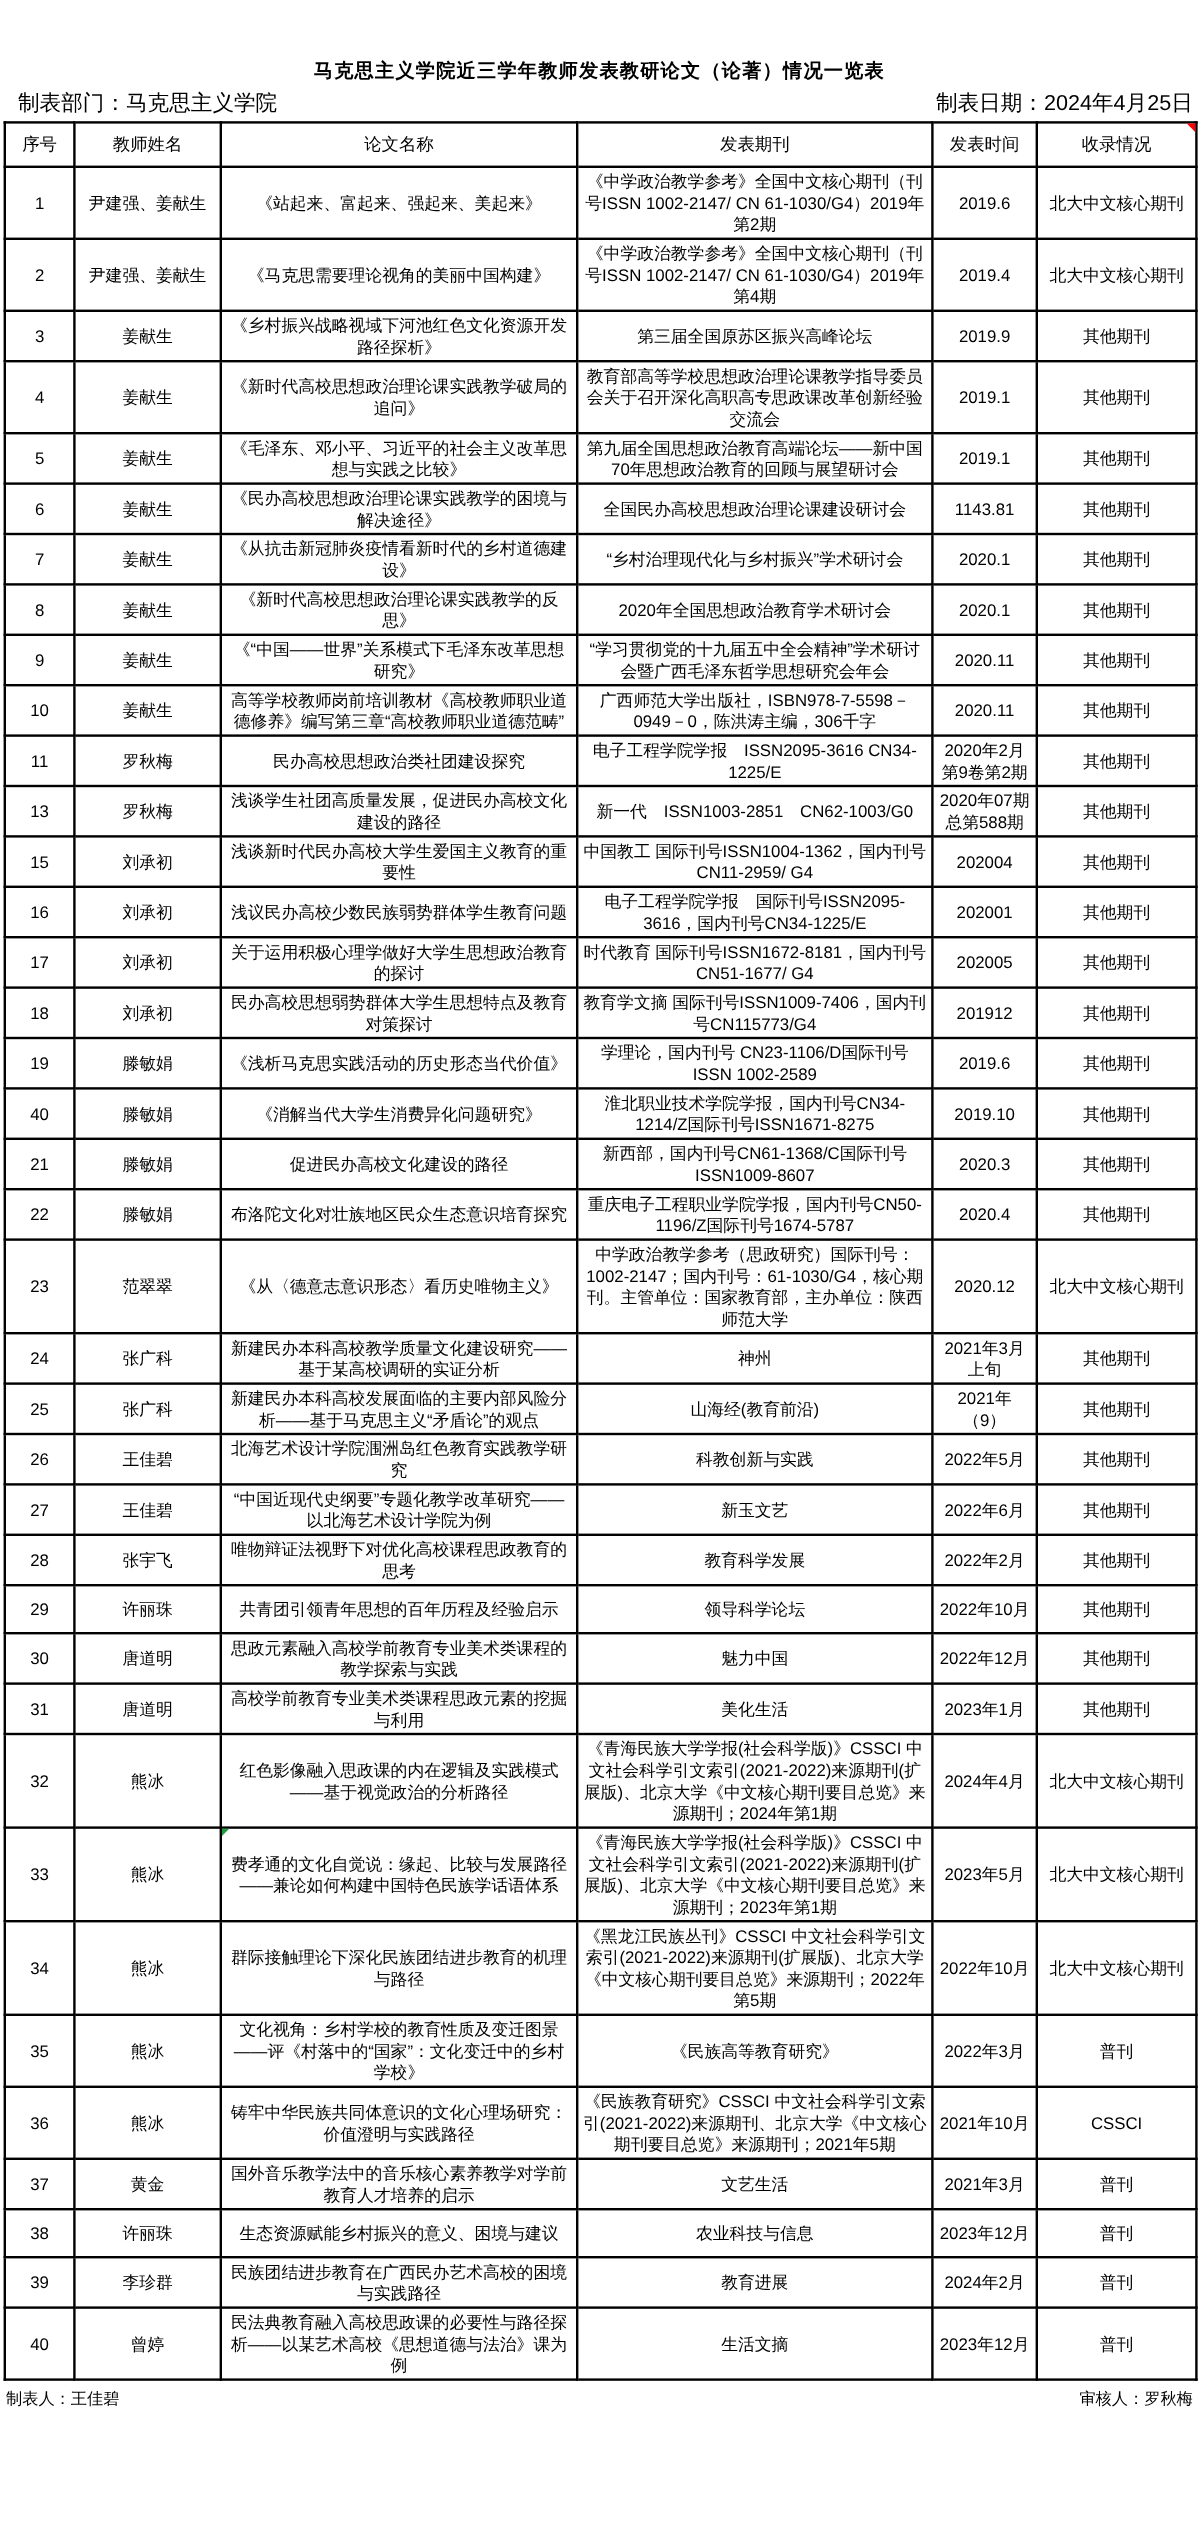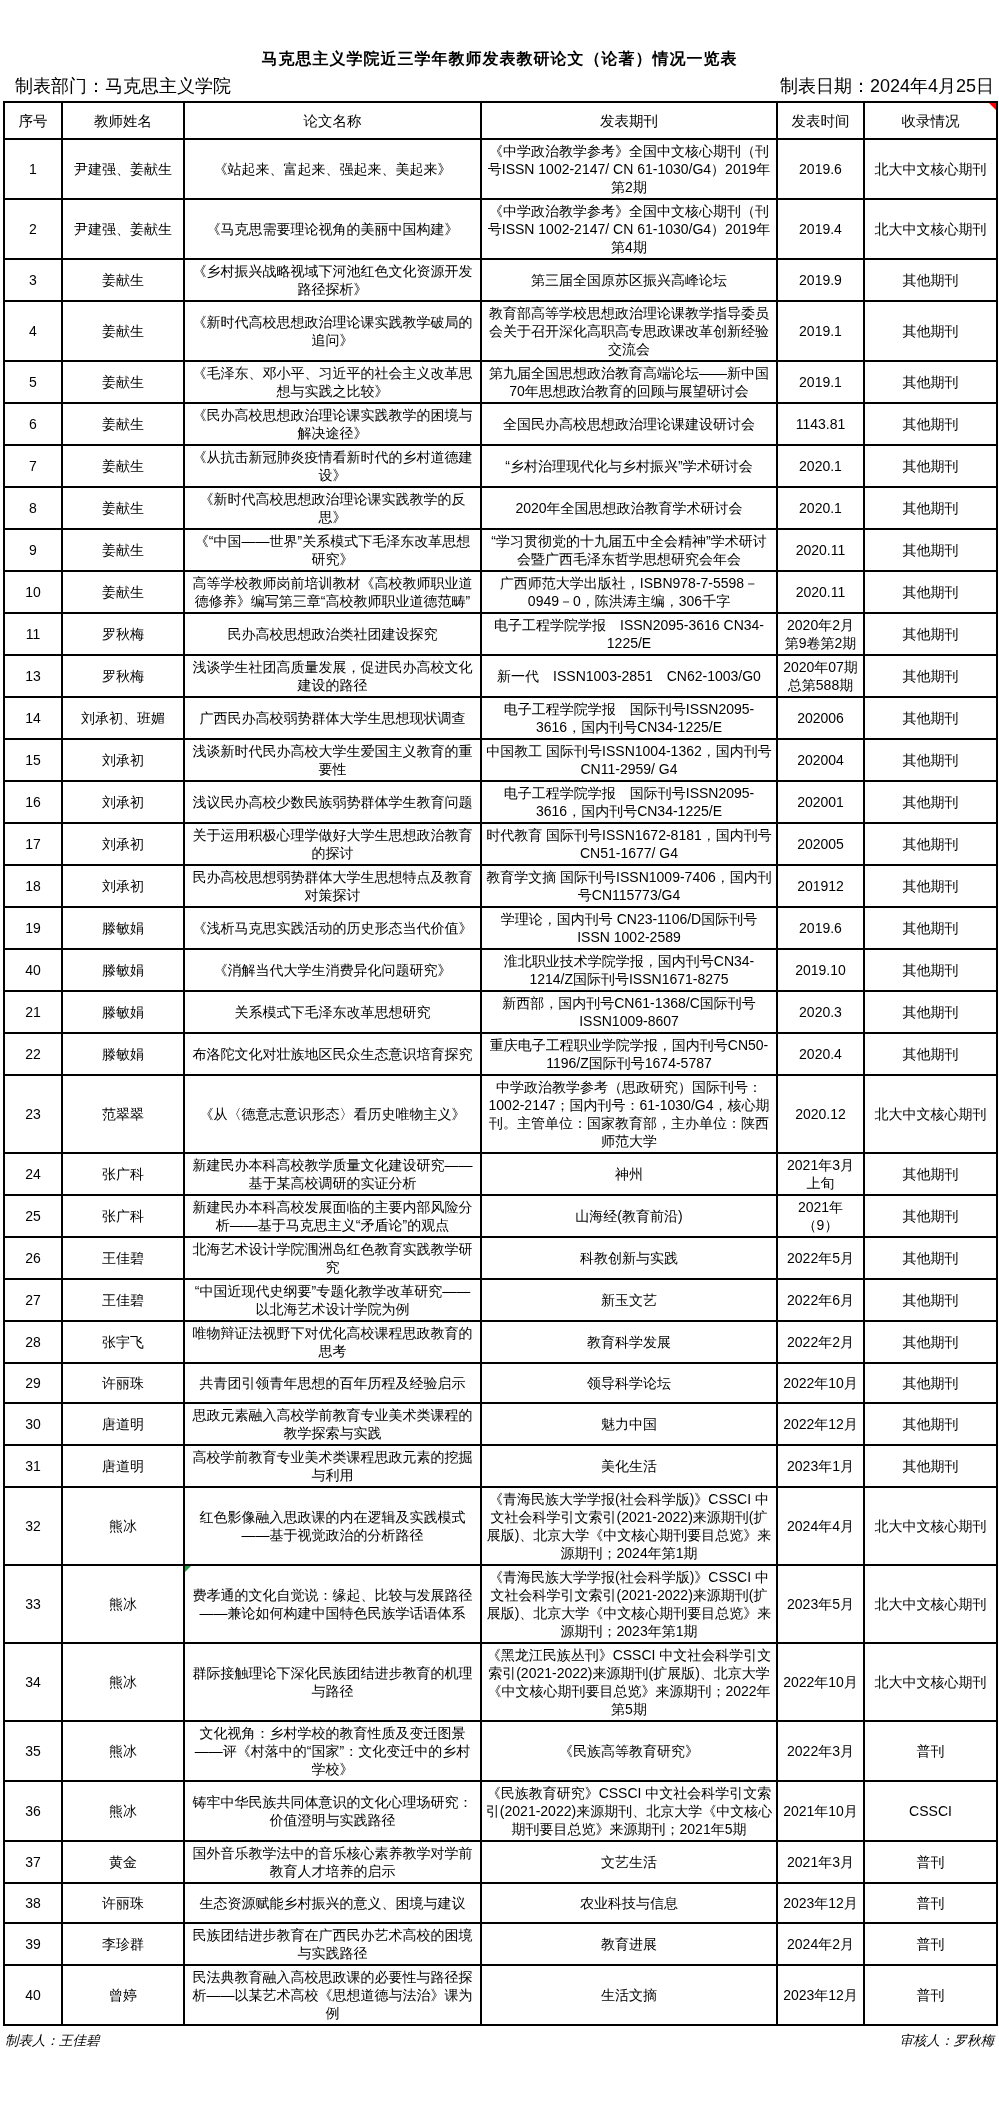--- a/index.html
+++ b/index.html
@@ -16,21 +16,21 @@
   col.c-teacher{width:122px;}
   col.c-title{width:297px;}
   col.c-journal{width:296px;}
   col.c-date{width:87px;}
   col.c-status{width:133px;}
   .rel{position:relative;}
   .corner-red{position:absolute;top:0;right:0;width:0;height:0;
       border-top:7px solid #ff0000;border-left:7px solid transparent;}
   .corner-green{position:absolute;top:0;left:0;width:0;height:0;
       border-top:6px solid #1f9d40;border-right:6px solid transparent;}
-  .footer-row{display:flex;justify-content:space-between;font-size:13.5px;padding:6px 5px 8px 5px;font-style:italic;}
+  .footer-row{display:flex;justify-content:space-between;font-size:13.5px;padding:6px 5px 8px 5px;}
 </style>
 </head>
 <body>
 
 <div class="sheet">
 
   <div class="doc-title">马克思主义学院近三学年教师发表教研论文（论著）情况一览表</div>
 
   <div class="meta-row">
     <span>制表部门：马克思主义学院</span>
@@ -150,28 +150,20 @@
         </tr>
         <tr>
           <td><span>13</span></td>
           <td><span>罗秋梅</span></td>
           <td><span>浅谈学生社团高质量发展，促进民办高校文化建设的路径</span></td>
           <td><span>新一代　ISSN1003-2851　CN62-1003/G0</span></td>
           <td><span>2020年07期总第588期</span></td>
           <td><span>其他期刊</span></td>
         </tr>
         <tr>
-          <td><span>14</span></td>
-          <td><span>刘承初、班媚</span></td>
-          <td><span>广西民办高校弱势群体大学生思想现状调查</span></td>
-          <td><span>电子工程学院学报　国际刊号ISSN2095-3616，国内刊号CN34-1225/E</span></td>
-          <td><span>202006</span></td>
-          <td><span>其他期刊</span></td>
-        </tr>
-        <tr>
           <td><span>15</span></td>
           <td><span>刘承初</span></td>
           <td><span>浅谈新时代民办高校大学生爱国主义教育的重要性</span></td>
           <td><span>中国教工 国际刊号ISSN1004-1362，国内刊号CN11-2959/ G4</span></td>
           <td><span>202004</span></td>
           <td><span>其他期刊</span></td>
         </tr>
         <tr>
           <td><span>16</span></td>
           <td><span>刘承初</span></td>
@@ -208,21 +200,21 @@
           <td><span>40</span></td>
           <td><span>滕敏娟</span></td>
           <td><span>《消解当代大学生消费异化问题研究》</span></td>
           <td><span>淮北职业技术学院学报，国内刊号CN34-1214/Z国际刊号ISSN1671-8275</span></td>
           <td><span>2019.10</span></td>
           <td><span>其他期刊</span></td>
         </tr>
         <tr>
           <td><span>21</span></td>
           <td><span>滕敏娟</span></td>
-          <td><span>关系模式下毛泽东改革思想研究</span></td>
+          <td><span>促进民办高校文化建设的路径</span></td>
           <td><span>新西部，国内刊号CN61-1368/C国际刊号ISSN1009-8607</span></td>
           <td><span>2020.3</span></td>
           <td><span>其他期刊</span></td>
         </tr>
         <tr>
           <td><span>22</span></td>
           <td><span>滕敏娟</span></td>
           <td><span>布洛陀文化对壮族地区民众生态意识培育探究</span></td>
           <td><span>重庆电子工程职业学院学报，国内刊号CN50-1196/Z国际刊号1674-5787</span></td>
           <td><span>2020.4</span></td>

